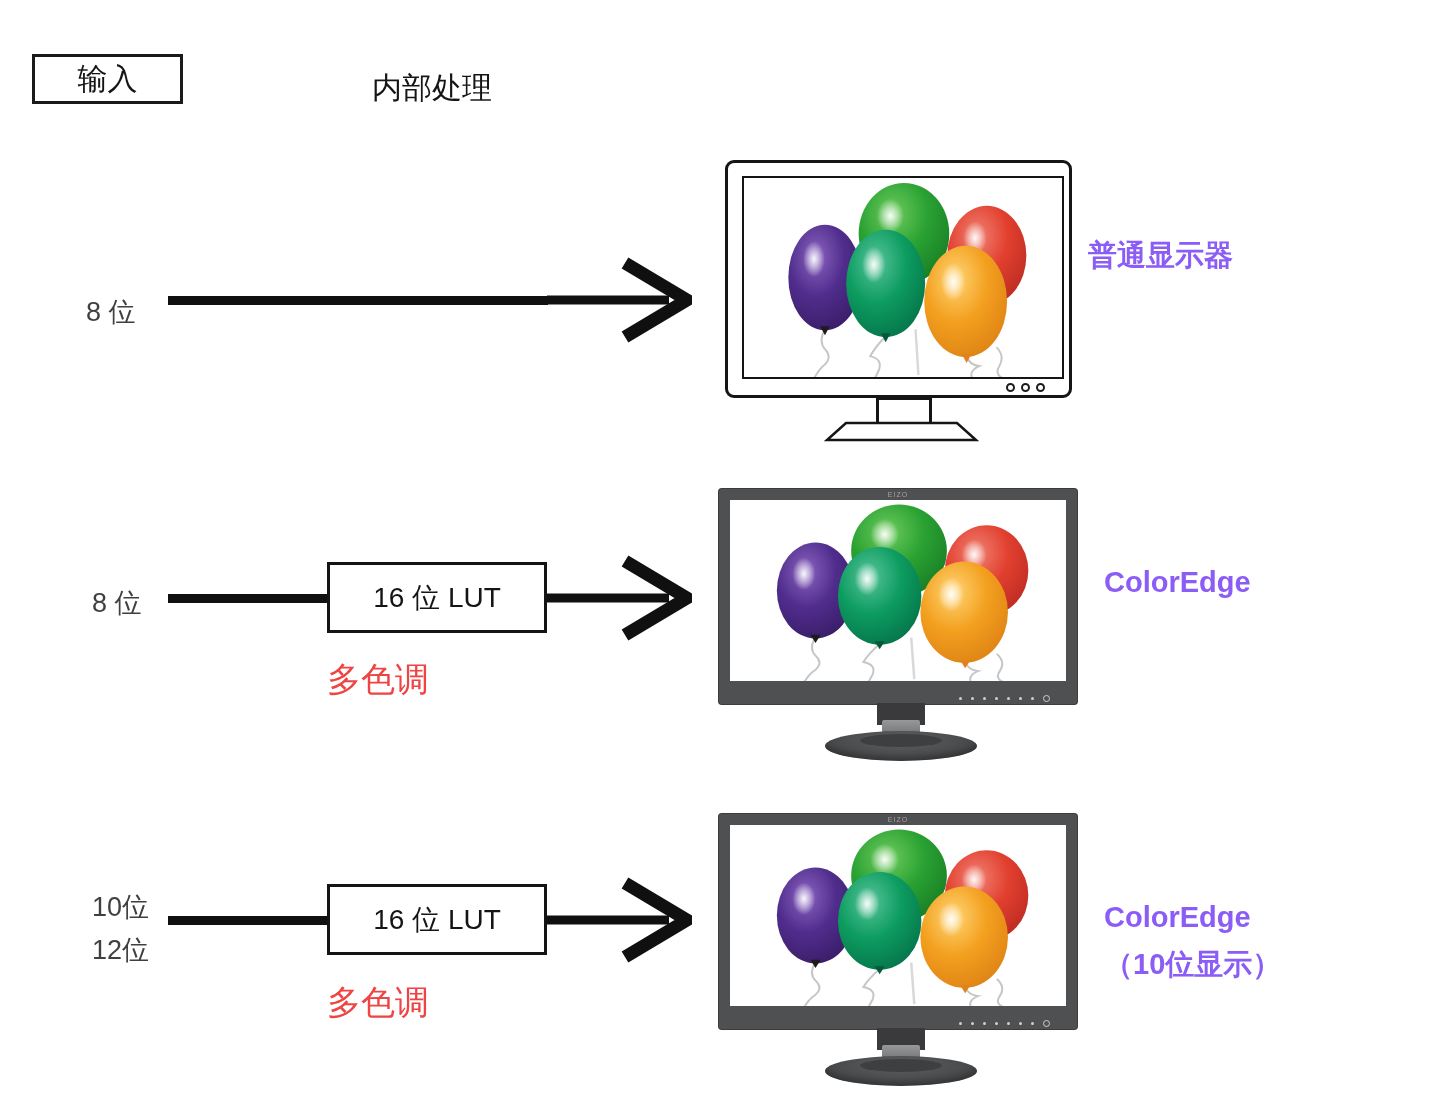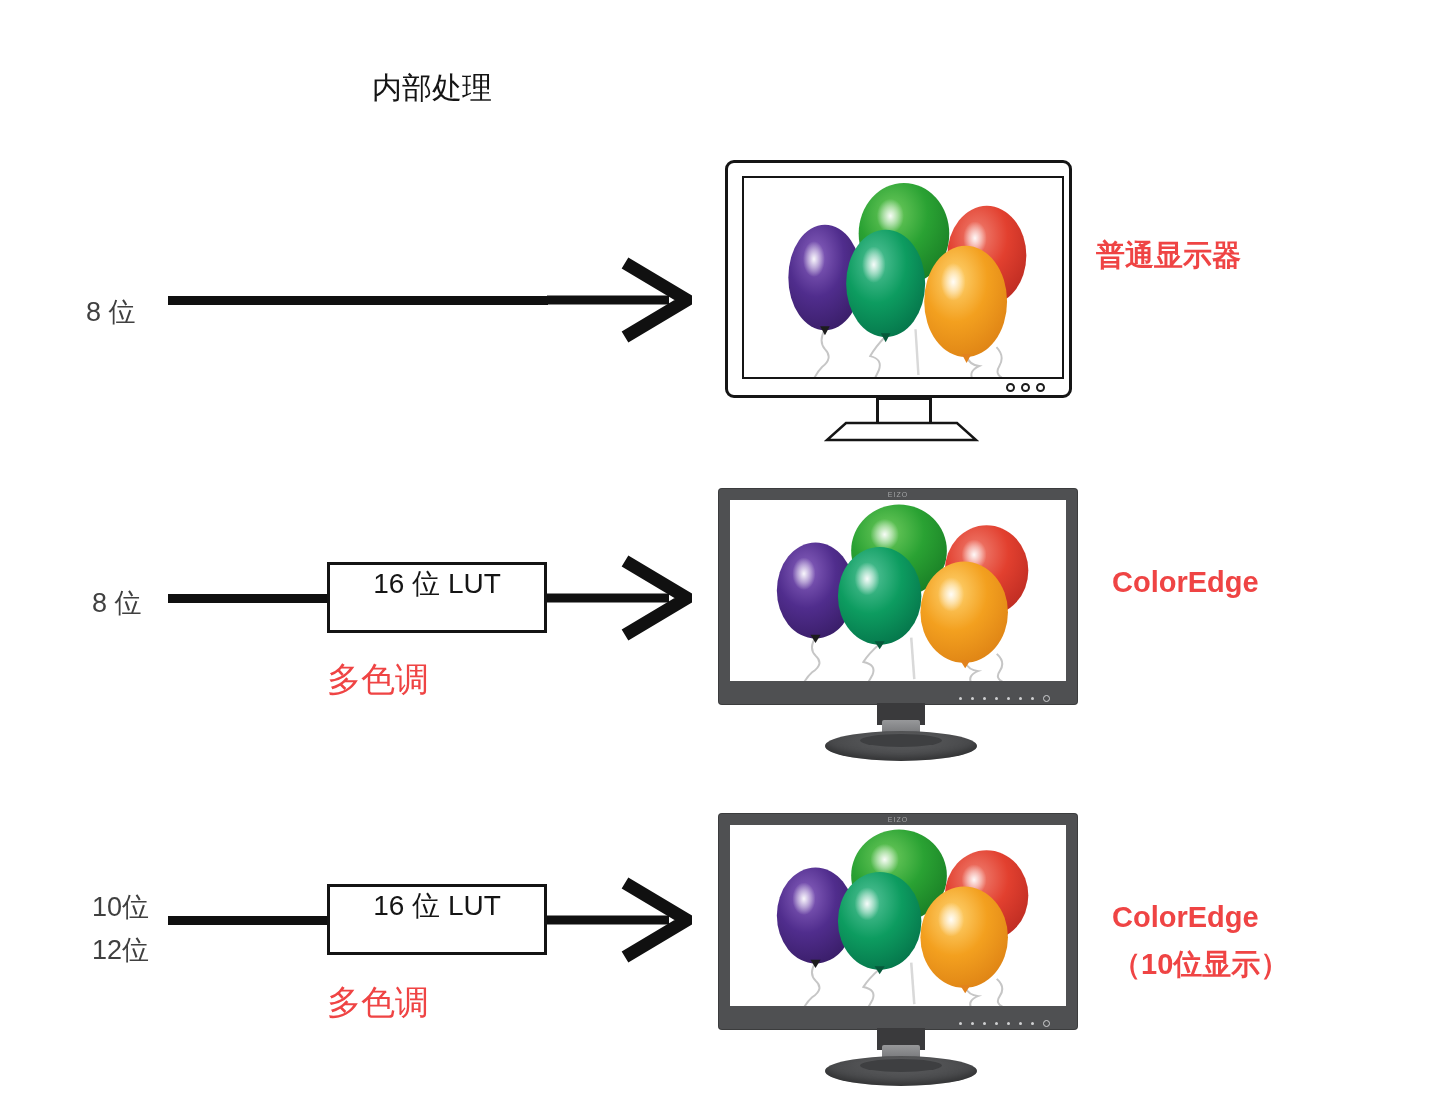--- a/index.html
+++ b/index.html
@@ -18,21 +18,21 @@
   .bit-label{font-size:27px;color:#404040;}
 
   
   .shaft{position:absolute;height:9px;background:#101010;}
   .arrow-svg{position:absolute;width:145px;height:90px;}
   .arrow-svg line{stroke:#101010;stroke-width:9;}
   .arrow-svg polyline{stroke:#101010;stroke-width:13;fill:none;stroke-linecap:butt;stroke-linejoin:miter;}
 
   
   .lut-box{position:absolute;width:220px;height:71px;border:3px solid #141414;background:#fff;
-           display:flex;justify-content:center;font-size:28px;box-sizing:border-box;}
+           display:flex;align-items:center;justify-content:center;font-size:28px;box-sizing:border-box;}
   .tone-label{position:absolute;width:220px;text-align:left;font-size:34px;color:#ef4444;}
 
   
   .mon1{left:725px;top:160px;width:347px;height:238px;border:3px solid #151515;border-radius:9px;
         background:#fff;box-sizing:border-box;}
   .mon1-screen{position:absolute;left:14px;top:13px;width:318px;height:199px;border:2px solid #151515;
         background:#fff;overflow:hidden;}
   .mon1-dots{position:absolute;right:24px;top:220px;display:flex;gap:6px;}
   .mon1-dots i{display:block;width:5px;height:5px;border:2.5px solid #1c1c1c;border-radius:50%;background:#fff;}
   .mon1-neck{left:876px;top:397px;width:56px;height:28px;border:3px solid #151515;background:#fff;box-sizing:border-box;}
@@ -48,29 +48,32 @@
   .ce-buttons i{display:block;width:3px;height:3px;border-radius:50%;background:#cfd0d2;}
   .ce-buttons .pwr{width:5px;height:5px;background:none;border:1px solid #cfd0d2;}
   .ce-neck{width:48px;height:22px;background:#3a3a3c;}
   .ce-clamp{width:38px;height:22px;background:linear-gradient(#97989a,#646568);border-radius:2px;}
   .ce-base{width:152px;height:30px;border-radius:50%;
            background:radial-gradient(ellipse at 50% 28%,#5b5c5e,#47484a 72%);
            box-shadow:inset 0 -4px 6px rgba(0,0,0,.28);}
   .ce-base-hub{width:82px;height:13px;border-radius:50%;background:#3e3f41;}
 
   
-  .mon-label{position:absolute;font-weight:bold;font-size:29px;line-height:47px;color:#ef4444;white-space:nowrap;margin-left:8px;}
+  .mon-label{position:absolute;font-weight:bold;font-size:29px;line-height:47px;color:#8b5cf6;white-space:nowrap;}
 
   .balloons-svg{width:100%;height:100%;display:block;}
 </style>
 </head>
 <body>
 
 <div id="canvas">
 
+  <div class="abs hdr-box" id="input-box">
+    <span>输入</span>
+  </div>
   <div class="abs" id="processing-label">内部处理</div>
 
   <div class="abs bit-label" style="left:86px;top:294px;">8 位</div>
 
   <div class="shaft" style="left:168px;top:296px;width:380px;"></div>
   <svg class="arrow-svg" style="left:547px;top:255px;" viewBox="0 0 145 90">
     <line x1="0" y1="45" x2="122" y2="45"></line>
     <polyline points="78,8 140,45 78,82"></polyline>
   </svg>
 

